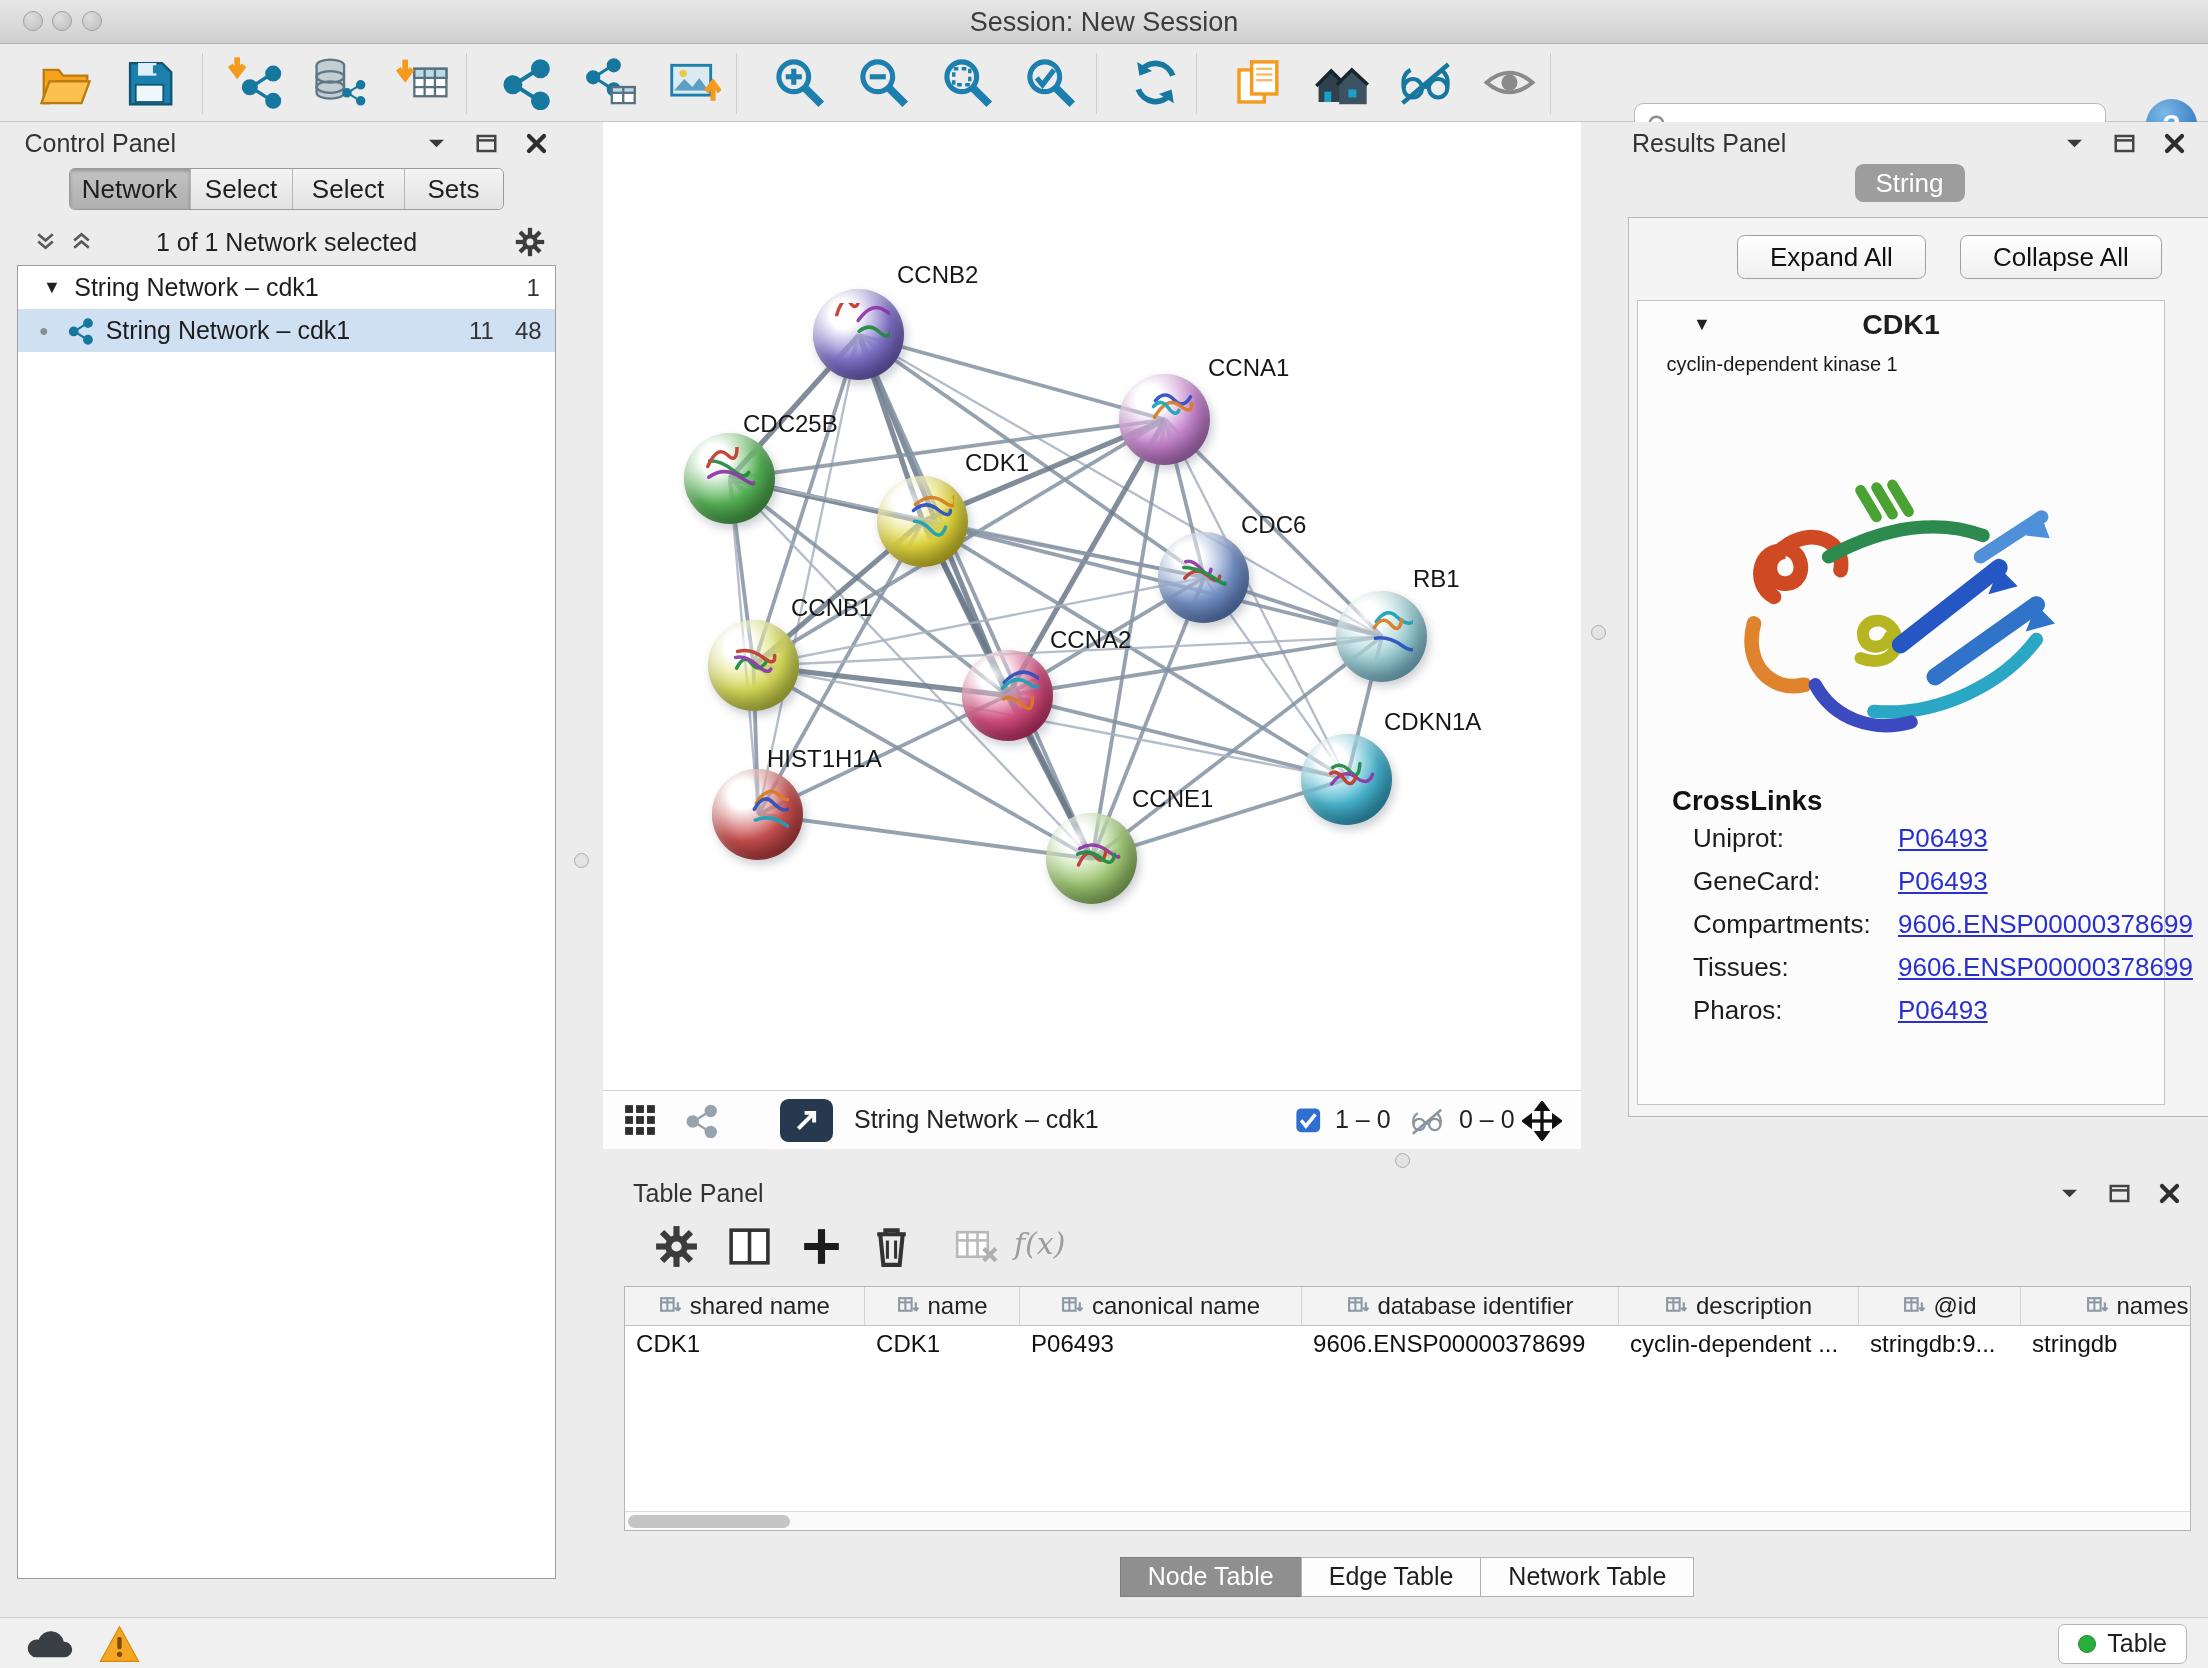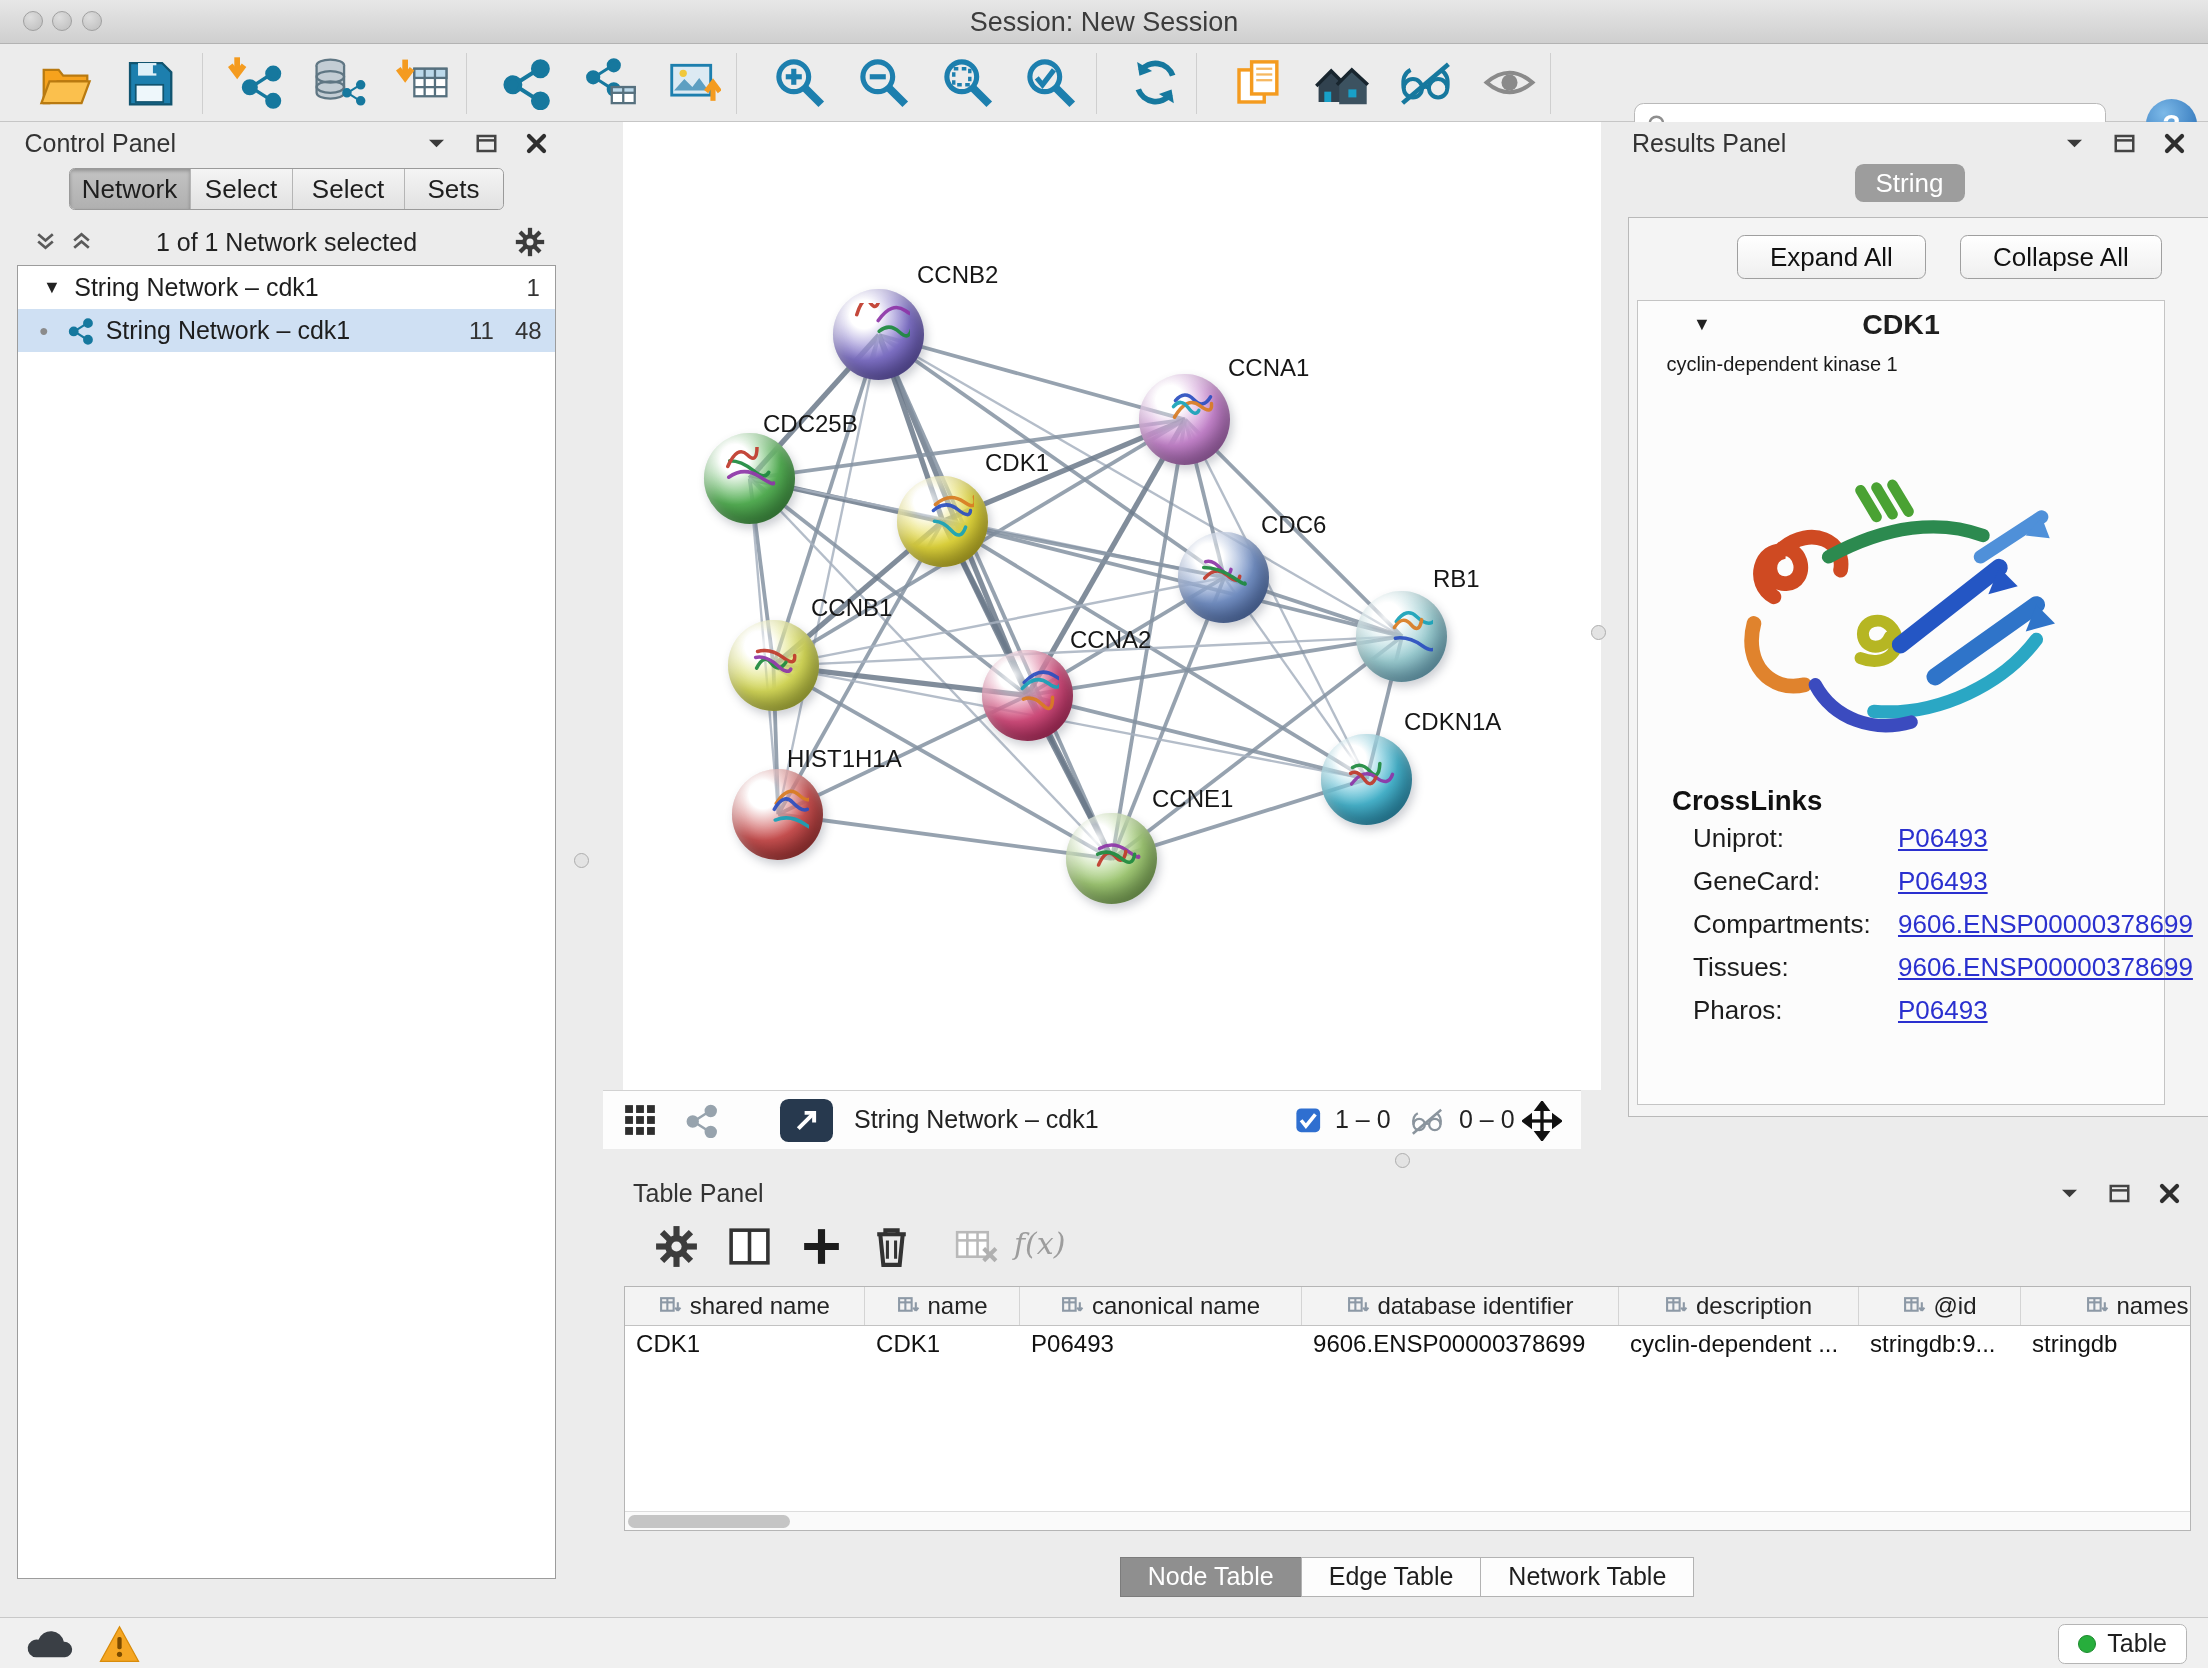--- a/index.html
+++ b/index.html
@@ -53,21 +53,21 @@
   .bullet{font-size:16px;color:#8b8b8b;margin:0 17px 0 21px;}
   .mini-net{width:28.5px;height:28.5px;margin-right:11.4px;}
   .mini-net svg{width:100%;height:100%;}
   .tree-label{white-space:nowrap;}
   .tree-count{position:absolute;right:15px;font-size:24px;color:#333;}
   .tree-num{position:absolute;font-size:24px;color:#333;}
   .tree-num.n1{right:61px;}
   .tree-num.n2{right:13.3px;}
 
   
-  .network-area{position:absolute;left:603px;top:122px;width:978px;height:968px;background:#fff;overflow:hidden;margin-left:20px;}
+  .network-area{position:absolute;left:603px;top:122px;width:978px;height:968px;background:#fff;overflow:hidden;}
   .abs-fill{position:absolute;inset:0;}
   #edge-svg{position:absolute;left:0;top:0;}
   .net-node{position:absolute;width:91px;height:91px;border-radius:50%;
     box-shadow:inset -7.6px -11.4px 19px rgba(0,0,0,.30),inset 4.8px 6.7px 11.4px rgba(255,255,255,.45),2.9px 4.8px 9.5px rgba(50,60,80,.25);}
   .node-squiggle{position:absolute;inset:14.3px;opacity:.92;}
   .node-squiggle svg{width:100%;height:100%;}
   .net-label{position:absolute;font-size:24px;color:#161616;white-space:nowrap;}
   .network-toolbar{position:absolute;left:603px;top:1090px;width:978px;height:59px;background:#fdfdfd;border-top:1px solid #d2d2d2;}
   .nt-ic{position:absolute;cursor:pointer;}
   .nt-text{position:absolute;font-size:25px;color:#222;white-space:nowrap;}

